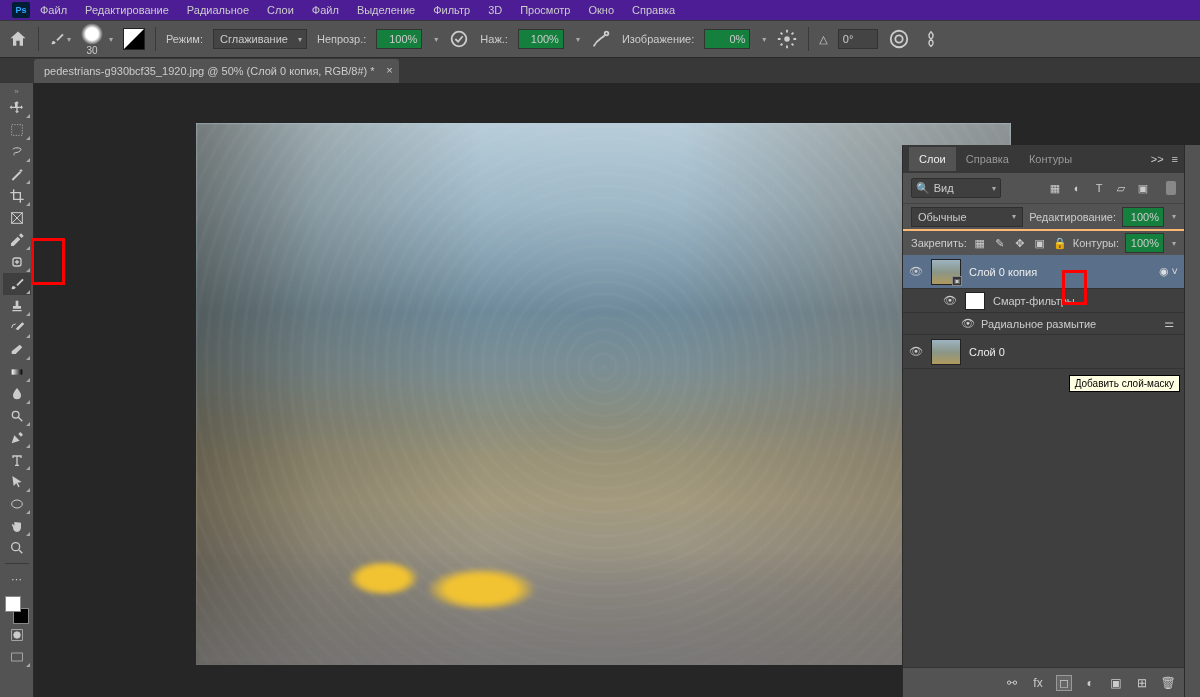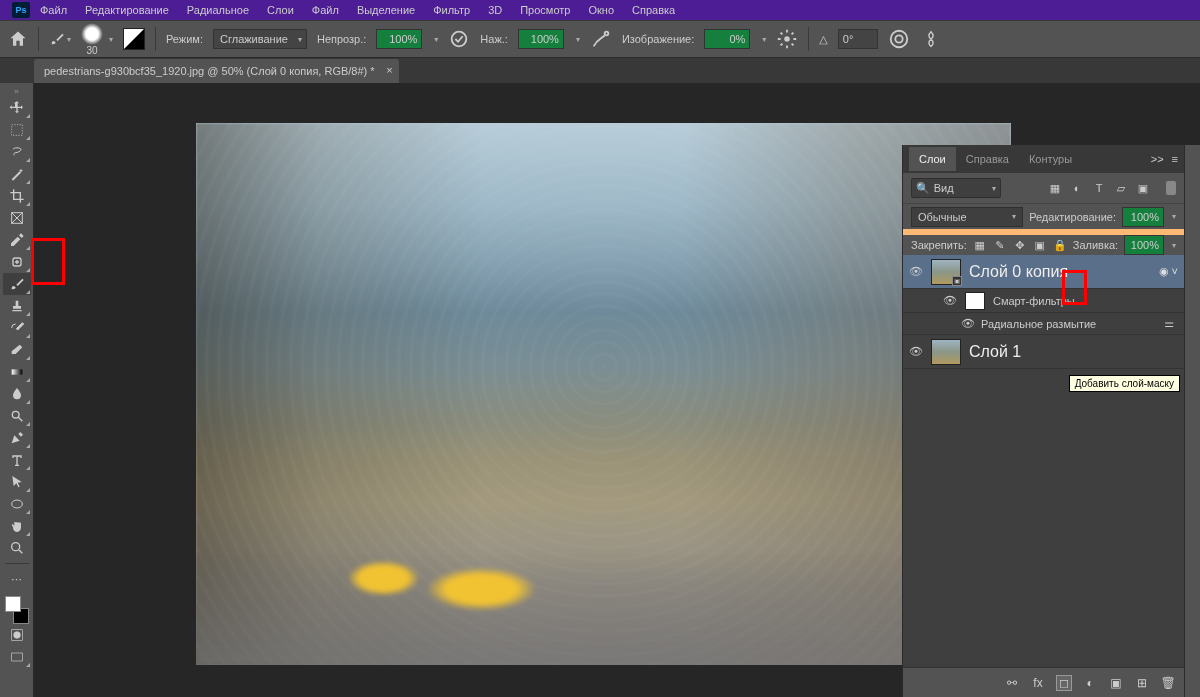--- a/index.html
+++ b/index.html
@@ -48,30 +48,30 @@
 .panel-tabs{height:28px;background:#383838;display:flex;align-items:center;padding:0 6px;gap:0}
 .panel-tab{padding:6px 10px;color:#999;font-size:11px}
 .panel-tab.active{background:#535353;color:#eee}
 .panel-tabs .panel-menu{margin-left:auto;display:flex;gap:8px;color:#aaa;font-size:11px}
 .search-row{height:30px;display:flex;align-items:center;padding:0 8px;gap:10px}
 .search-box{background:#3f3f3f;border:1px solid #2f2f2f;height:20px;flex:0 0 90px;display:flex;align-items:center;padding:0 4px;gap:4px;border-radius:2px}
 .filter-icons{display:flex;gap:8px;margin-left:auto}
 .filter-icons span{width:14px;height:14px;display:flex;align-items:center;justify-content:center;font-size:11px;color:#ccc}
 .blend-row{height:26px;display:flex;align-items:center;padding:8px 8px;gap:6px;border-top:1px solid #444}
 .blend-select{flex:1;background:#3f3f3f;border:1px solid #2f2f2f;height:20px;padding:0 6px;display:flex;align-items:center;justify-content:space-between}
-.lock-row{height:26px;display:flex;align-items:center;padding:0 8px;gap:6px;border-top:6px solid #fdba74;font-size:10px}
+.lock-row{height:26px;display:flex;align-items:center;padding:0 8px;gap:6px;border-top:2px solid #fdba74;font-size:10px}
 .lock-icons{display:flex;gap:6px}
 .lock-icons span{width:14px;display:flex;justify-content:center}
 .layers-list{flex:1;background:#3f3f3f;overflow:auto}
 .layer{display:flex;align-items:center;height:34px;border-bottom:1px solid #333;padding:0 6px;gap:8px}
 .layer.selected{background:#596f8a}
 .layer .eye{width:14px;text-align:center}
 .layer .thumb{width:30px;height:26px;background:linear-gradient(180deg,#9db4c2 0%,#8a9688 50%,#b09a5e 100%);border:1px solid #222;position:relative}
 .layer .thumb .so{position:absolute;right:-2px;bottom:-2px;width:10px;height:10px;background:#333;border:1px solid #888;font-size:6px;display:flex;align-items:center;justify-content:center}
-.layer .lname{flex:1;font-size:16px;color:#eee}
+.layer .lname{flex:1;font-size:11px;color:#eee}
 .layer .badge{font-size:11px;color:#ddd}
 .sublayer{display:flex;align-items:center;height:24px;border-bottom:1px solid #333;padding-left:40px;gap:8px;font-size:10px}
 .sublayer .eye{width:14px}
 .sublayer .wthumb{width:20px;height:18px;background:#fff;border:1px solid #222}
 .sublayer2{padding-left:58px;height:22px;display:flex;align-items:center;gap:6px;border-bottom:1px solid #333;font-size:10px}
 .sublayer2 .eq{margin-left:auto;margin-right:10px}
 .panel-footer{height:30px;border-top:1px solid #333;display:flex;align-items:center;justify-content:flex-end;padding:0 8px;gap:10px;background:#535353}
 .panel-footer span{width:16px;height:16px;display:flex;align-items:center;justify-content:center;color:#ccc;font-size:12px}
 .red-box-mask{position:absolute;border:3px solid #f00;pointer-events:none}
 .tooltip{position:absolute;background:#ffffe1;color:#000;border:1px solid #000;padding:2px 5px;font-size:10px;white-space:nowrap}
@@ -372,21 +372,21 @@
     </div>
     <div class="lock-row">
       <span>Закрепить:</span>
       <div class="lock-icons">
         <span>▦</span>
         <span>✎</span>
         <span>✥</span>
         <span>▣</span>
         <span>🔒</span>
       </div>
-      <span style="margin-left:auto">Заливка:</span>
+      <span style="margin-left:auto">Контуры:</span>
       <div class="opt-input" style="width:42px">100%</div>
         <span class="dropdown-caret">▾</span>
     </div>
     <div class="layers-list">
       <div class="layer selected">
         <span class="eye">👁</span>
         <div class="thumb">
             <div class="so">▣</div>
           </div>
         <span class="lname">Слой 0 копия</span>
@@ -398,21 +398,21 @@
         <span>Смарт-фильтры</span>
       </div>
       <div class="sublayer2">
         <span class="eye">👁</span>
         <span>Радиальное размытие</span>
         <span class="eq">⚌</span>
       </div>
       <div class="layer">
         <span class="eye">👁</span>
         <div class="thumb"></div>
-        <span class="lname">Слой 1</span>
+        <span class="lname">Слой 0</span>
       </div>
     </div>
     <div class="panel-footer">
       <span>⚯</span>
       <span>fx</span>
       <span style="background:#666;border:1px solid #999">◻</span>
       <span>◐</span>
       <span>▣</span>
       <span>⊞</span>
       <span>🗑</span>

